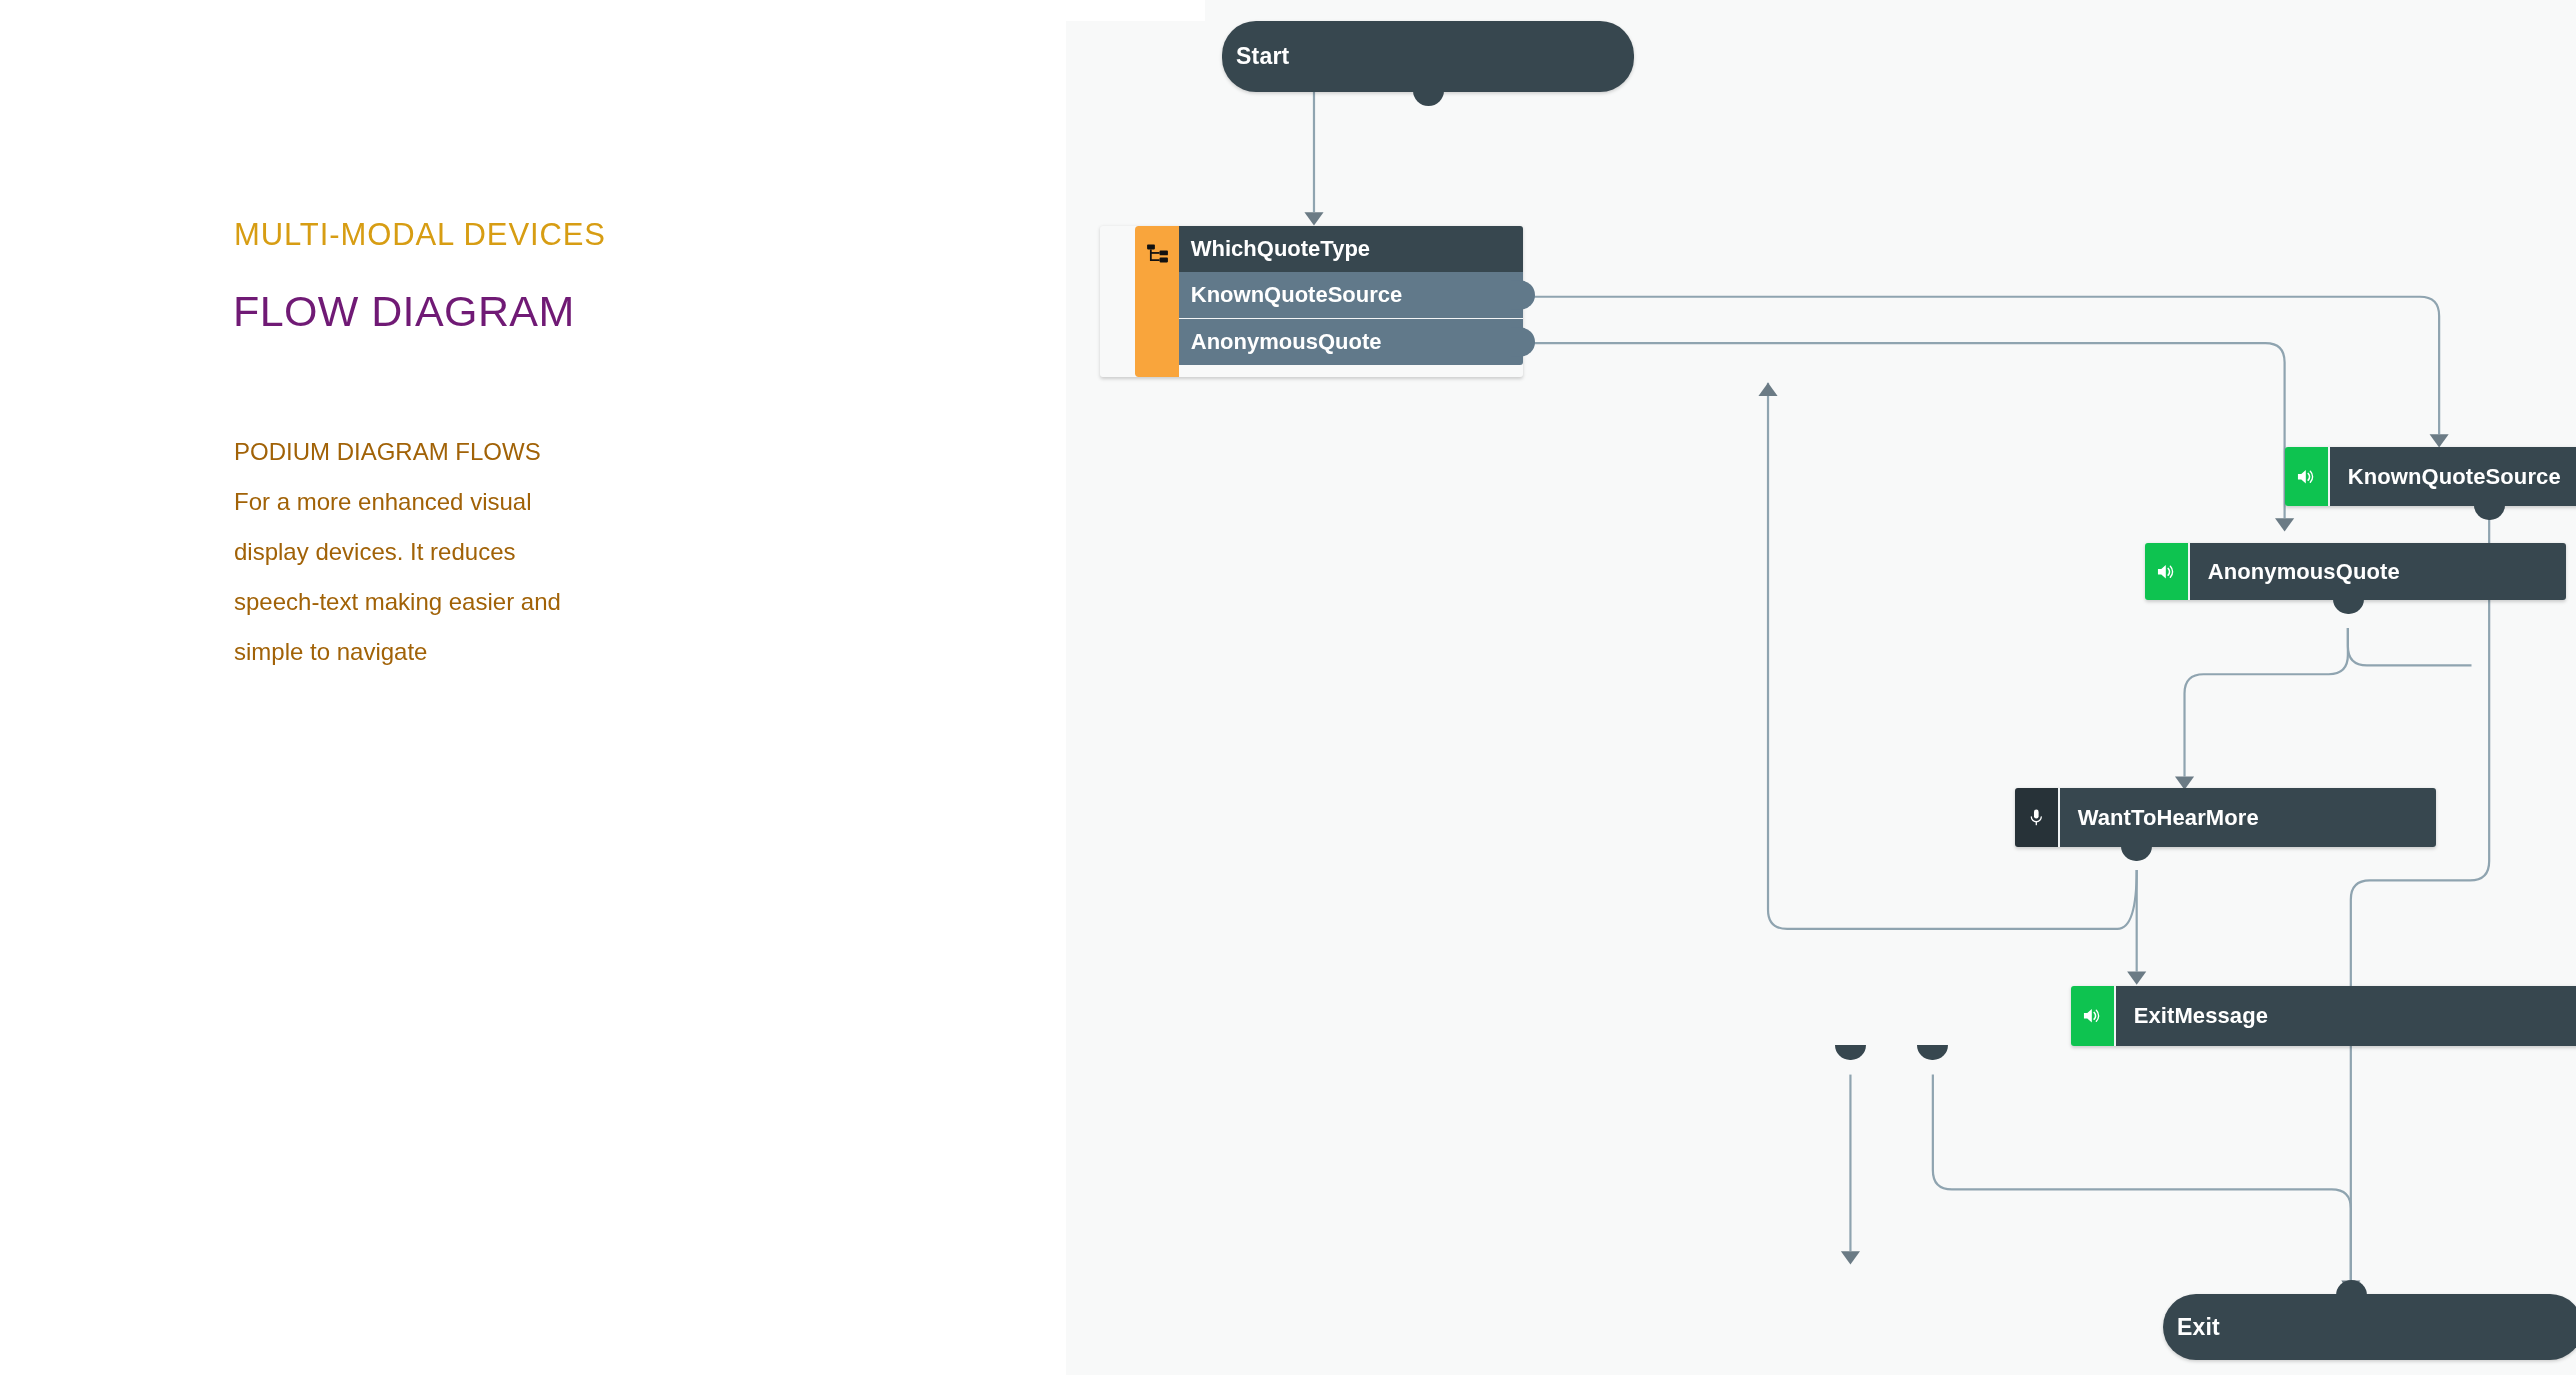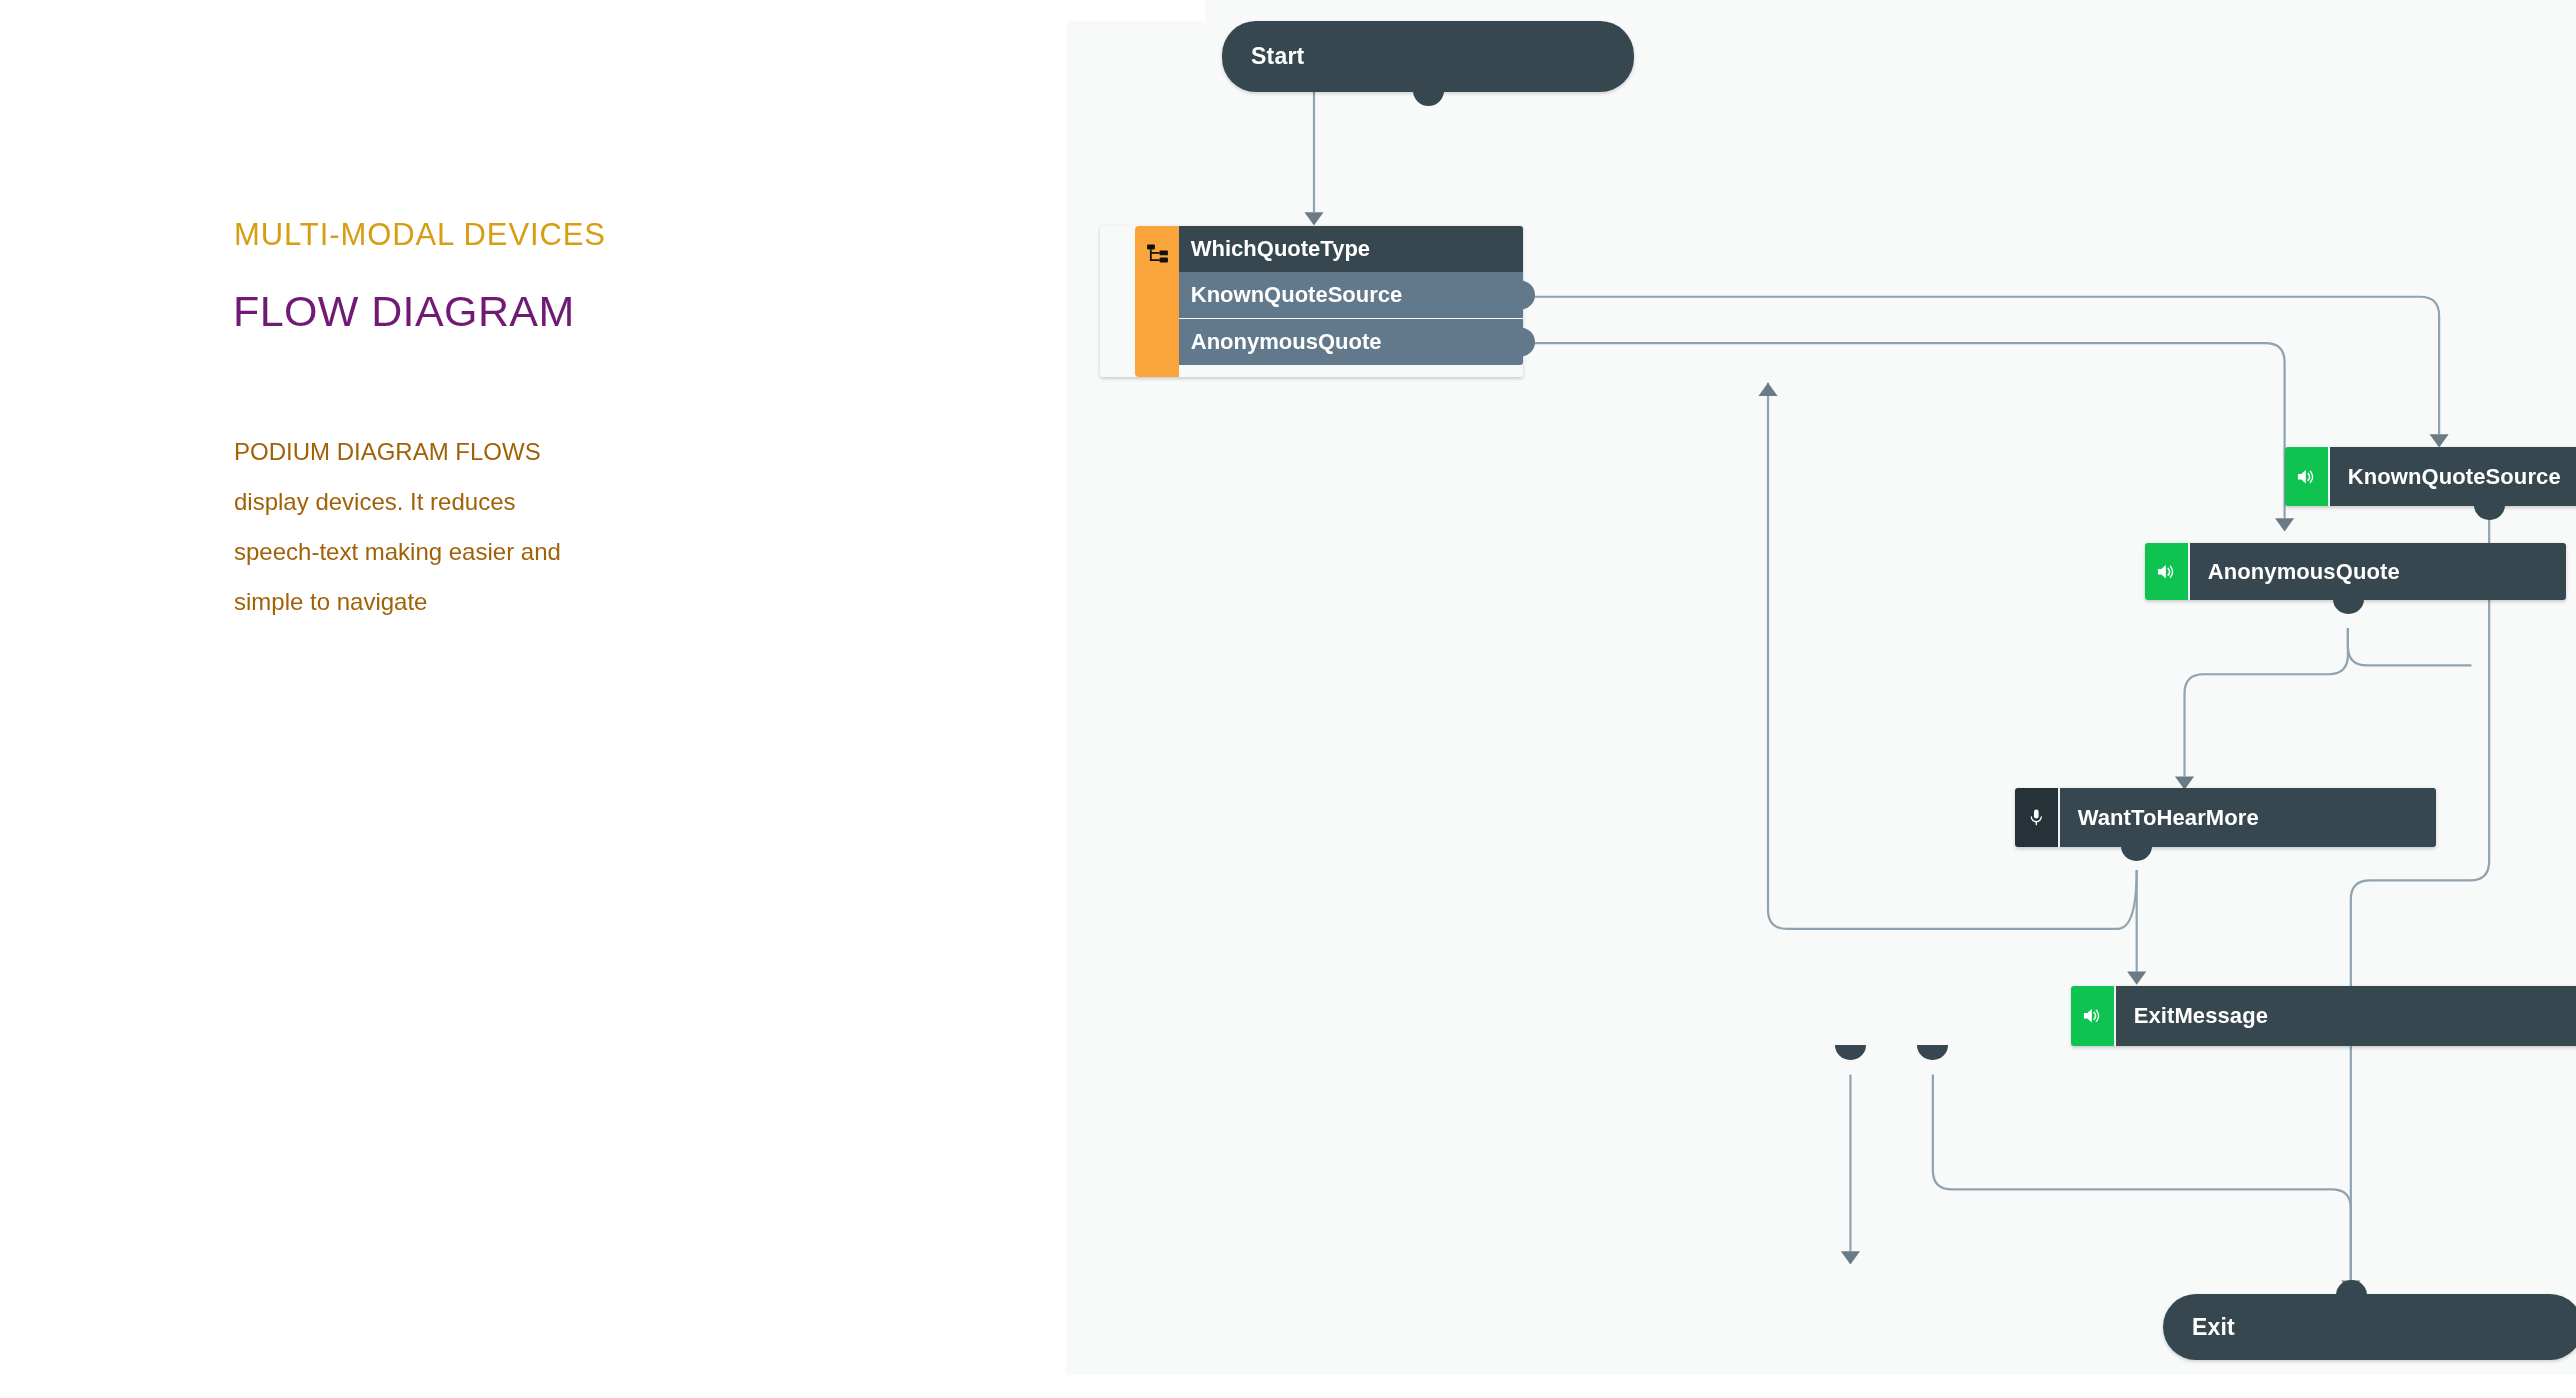--- a/index.html
+++ b/index.html
@@ -81,21 +81,21 @@
     background: #37474f;
     border-radius: 34px;
     color: #ffffff;
     display: flex;
     align-items: center;
     box-shadow: 0 1.5px 3.7px rgba(0,0,0,0.18);
   }
   .terminal .label {
     font-size: 23px;
     font-weight: bold;
-    margin-left: 29px;
+    margin-left: 14px;
     letter-spacing: 0.2px;
   }
 
   .card {
     display: flex;
     align-items: stretch;
     border-radius: 2.9px;
     box-shadow: 0 1.5px 3.7px rgba(0,0,0,0.18);
     overflow: visible;
   }
@@ -205,20 +205,21 @@
   svg .arrow { fill: #6b7b85; }
 </style>
 </head>
 <body>
 
 <div id="left-panel">
   <div id="eyebrow">MULTI-MODAL DEVICES</div>
   <div id="page-title">FLOW DIAGRAM</div>
   <div id="body-copy">
     <div class="line">PODIUM DIAGRAM FLOWS</div>
+    <div class="line">For a more enhanced visual</div>
     <div class="line">display devices. It reduces</div>
     <div class="line">speech-text making easier and</div>
     <div class="line">simple to navigate</div>
   </div>
 </div>
 
 <div id="canvas">
   <div id="canvas-notch"></div>
 
   <svg id="edges2" style="position:absolute;left:0;top:0;width:1510px;height:1375px;pointer-events:none;" viewBox="0 0 2052 1868">

